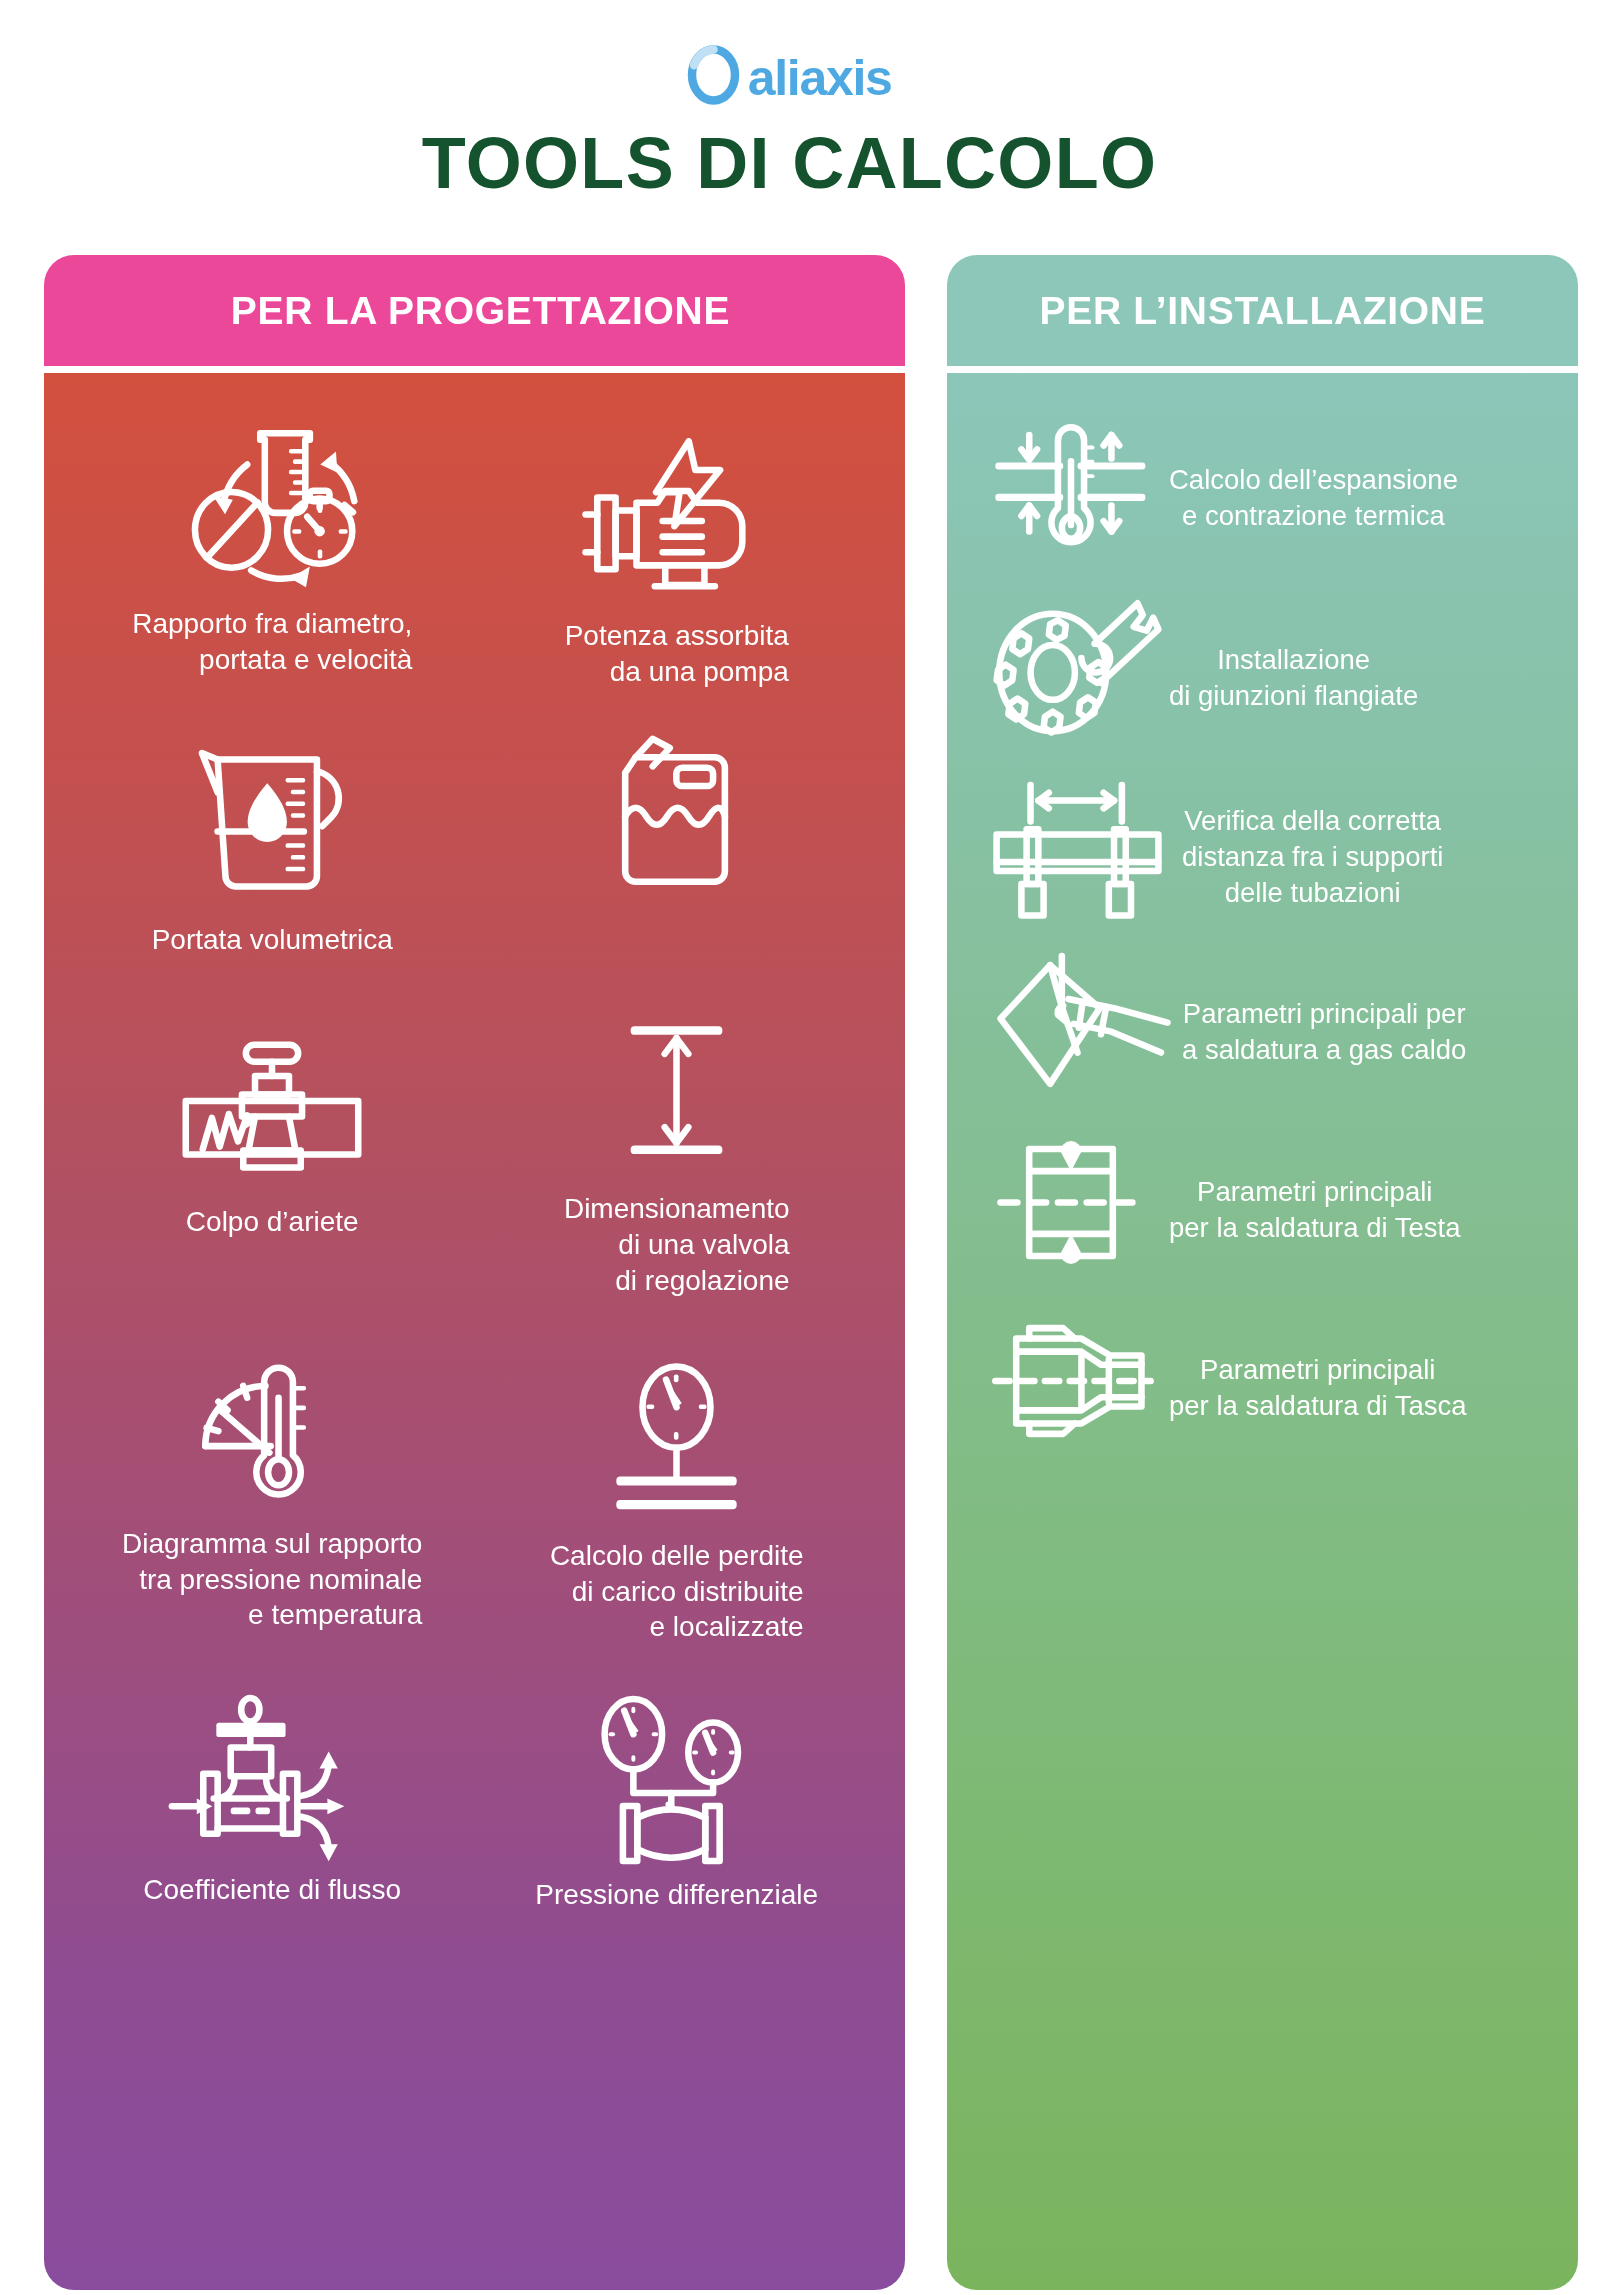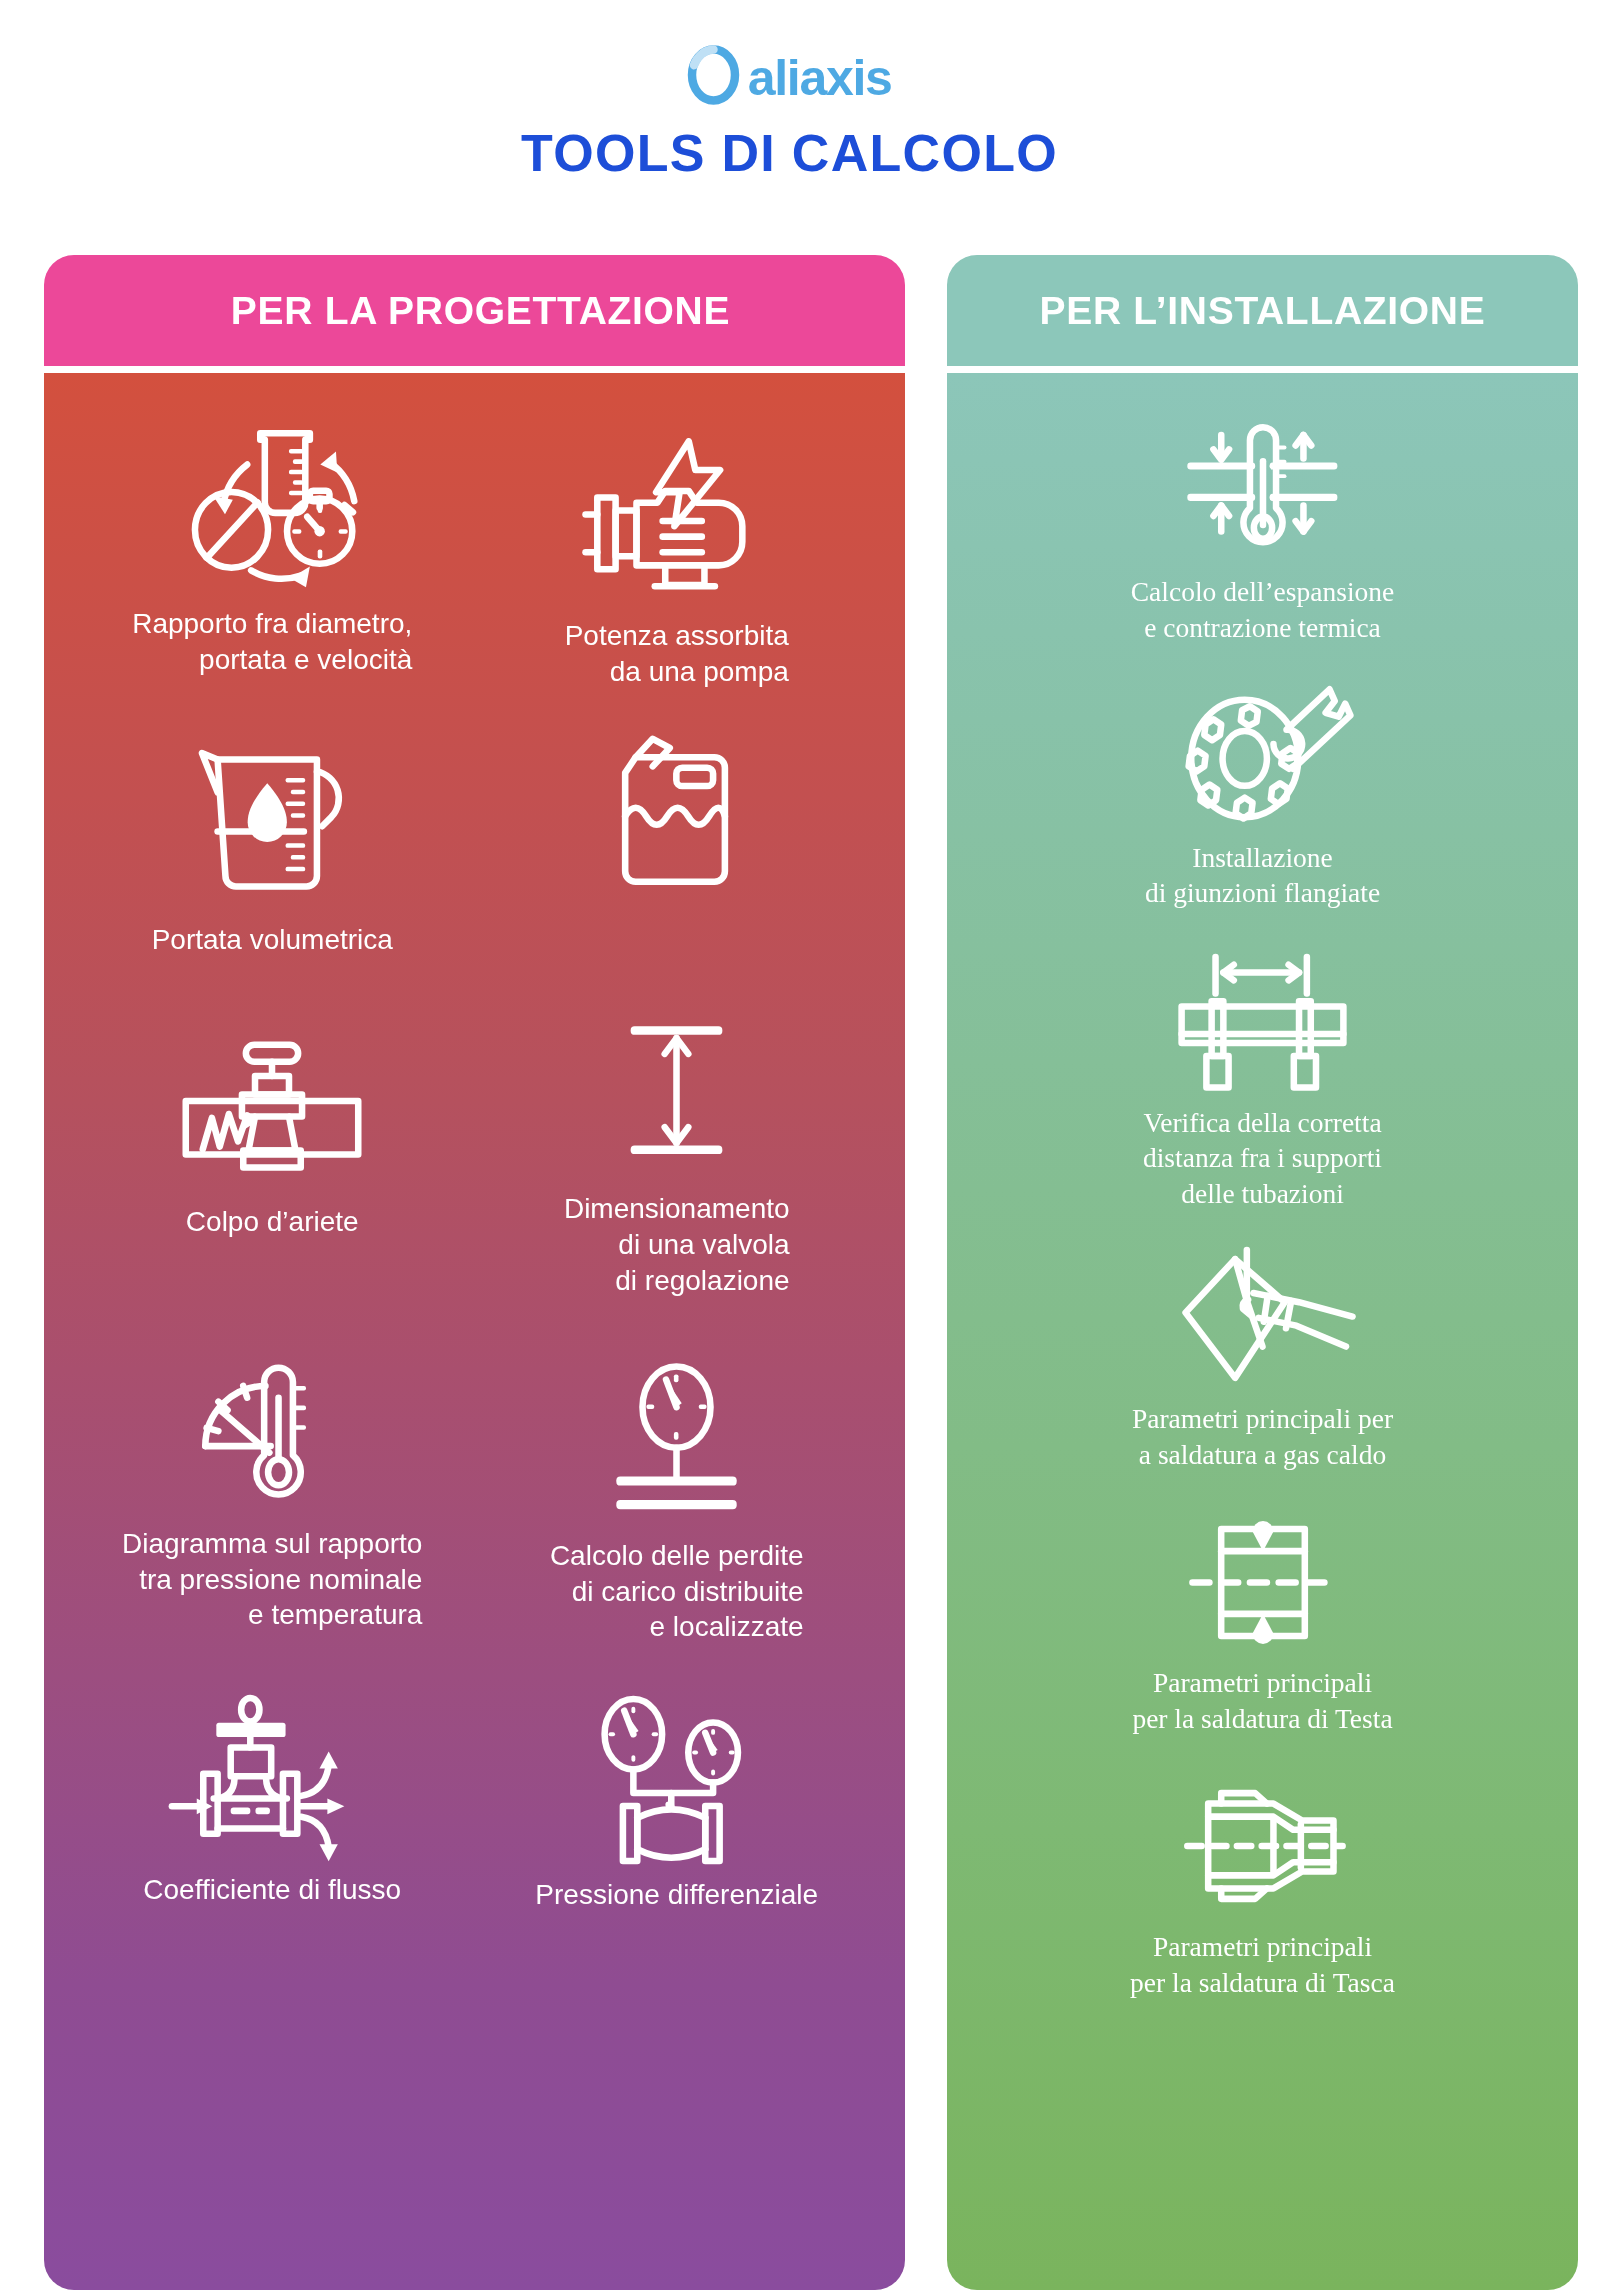--- a/index.html
+++ b/index.html
@@ -37,24 +37,24 @@
     font-weight: 700;
     letter-spacing: -1.3px;
     color: #4EA9E3;
     line-height: 1;
     position: relative;
     top: 2.6px;
   }
   .page-title {
     margin-top: 22px;
     text-align: center;
-    font-size: 52px;
+    font-size: 72px;
     font-weight: 700;
     letter-spacing: 1.3px;
-    color: #1d4ed8;
+    color: #14532d;
     line-height: 1;
   }
 
   
   .columns {
     position: absolute;
     left: 0;
     top: 255px;
     width: 1623px;
     display: flex;
@@ -137,24 +137,22 @@
   .r5b { margin-top: 51px; }
 
   
   .list1 {
     display: flex;
     flex-direction: column;
     align-items: center;
   }
   .litem {
     display: flex;
-    flex-direction: column;
     align-items: center;
     width: 100%;
-    font-family: Liberation Serif, serif;
   }
   .litem .icon-box {
     height: 137px;
     display: flex;
     align-items: center;
     justify-content: center;
   }
   .litem .cap {
     margin-top: 14.4px;
     text-align: center;

